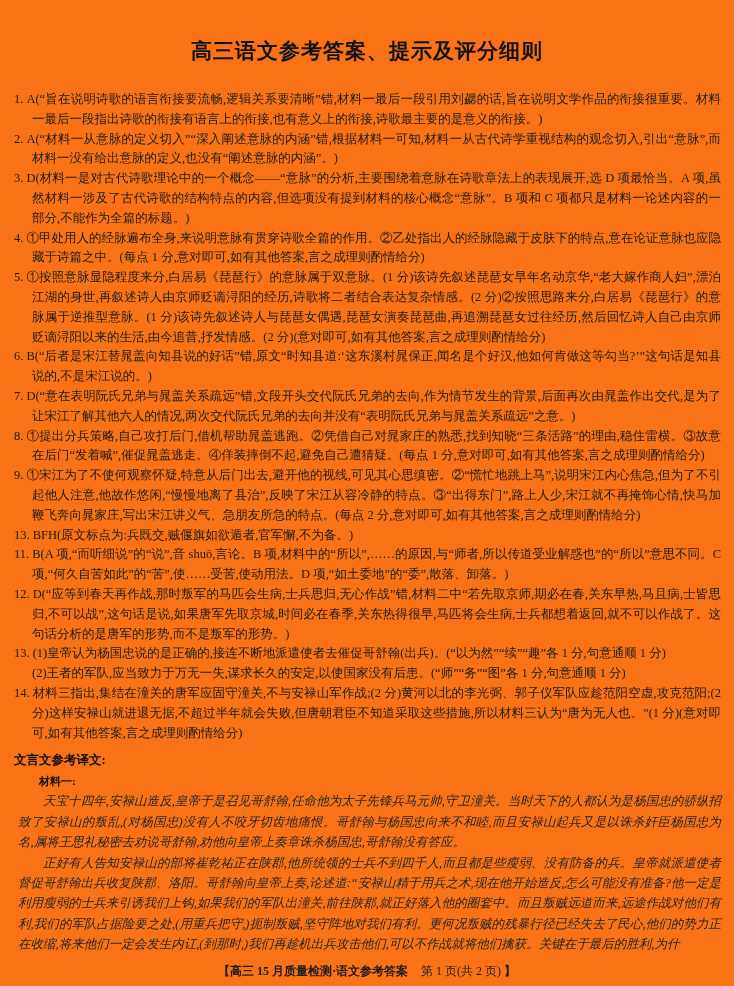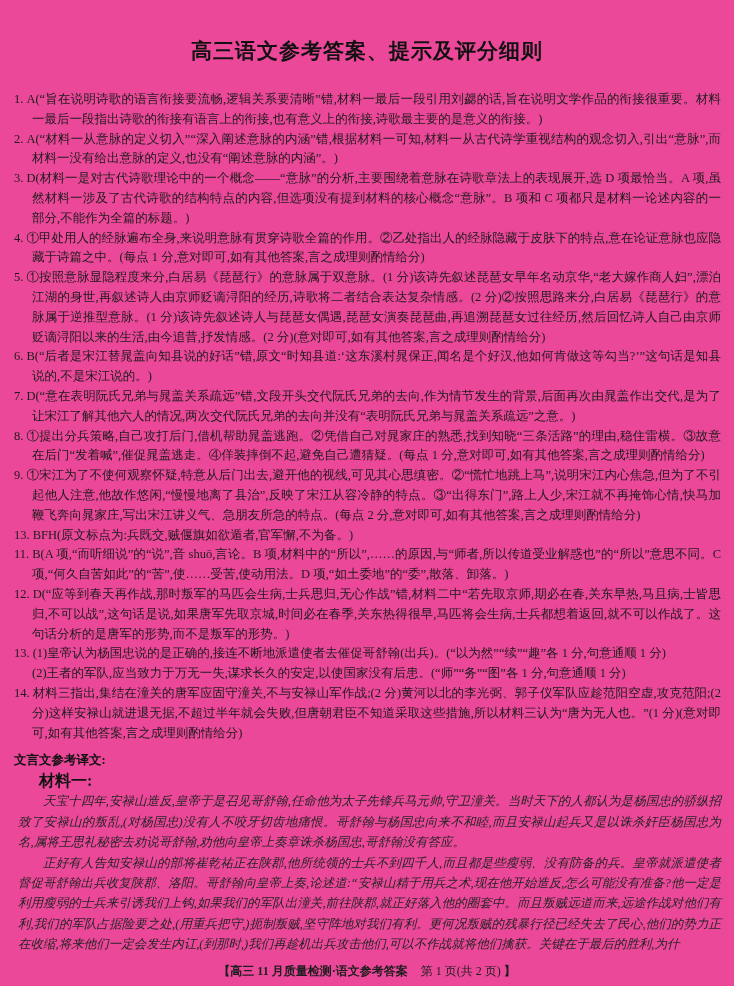--- a/index.html
+++ b/index.html
@@ -1,21 +1,21 @@
 <!DOCTYPE html>
 <html><head>
 <meta charset="utf-8">
 <style>
   html, body { margin: 0; padding: 0; background: #e8e8e6; }
   .page {
     position: relative;
     width: 734px;
     height: 986px;
     margin: 0 auto;
-    background: #ec4899;
+    background: #f97316;
     overflow: hidden;
     color: #1d1d1d;
     font-family: "Liberation Serif", serif;
   }
   .title {
     text-align: center;
     font-family: "Liberation Sans", sans-serif;
     font-weight: bold;
     font-size: 21px;
     line-height: 30px;
@@ -35,21 +35,21 @@
   .txt { white-space: pre-wrap; }
   .sec-head {
     margin: 7px 8px 0 14px;
     font-size: 12.5px;
     line-height: 20.5px;
     font-weight: bold;
     color: #111;
   }
   .mat-head {
     margin: 0 0 0 39px;
-    font-size: 16px;
+    font-size: 11px;
     line-height: 20.5px;
     font-weight: bold;
     color: #111;
   }
   .trans {
     margin: 0 13px 0 18px;
     font-size: 12.5px;
     line-height: 20.4px;
     text-align: justify;
     font-style: italic;
@@ -96,18 +96,18 @@
 
   <div class="sec-head">文言文参考译文:</div>
   <div class="mat-head">材料一:</div>
 
   <div class="trans">
     <p>天宝十四年,安禄山造反,皇帝于是召见哥舒翰,任命他为太子先锋兵马元帅,守卫潼关。当时天下的人都认为是杨国忠的骄纵招致了安禄山的叛乱,(对杨国忠)没有人不咬牙切齿地痛恨。哥舒翰与杨国忠向来不和睦,而且安禄山起兵又是以诛杀奸臣杨国忠为名,属将王思礼秘密去劝说哥舒翰,劝他向皇帝上奏章诛杀杨国忠,哥舒翰没有答应。</p>
     <p>正好有人告知安禄山的部将崔乾祐正在陕郡,他所统领的士兵不到四千人,而且都是些瘦弱、没有防备的兵。皇帝就派遣使者督促哥舒翰出兵收复陕郡、洛阳。哥舒翰向皇帝上奏,论述道:“安禄山精于用兵之术,现在他开始造反,怎么可能没有准备?他一定是利用瘦弱的士兵来引诱我们上钩,如果我们的军队出潼关,前往陕郡,就正好落入他的圈套中。而且叛贼远道而来,远途作战对他们有利,我们的军队占据险要之处,(用重兵把守,)扼制叛贼,坚守阵地对我们有利。更何况叛贼的残暴行径已经失去了民心,他们的势力正在收缩,将来他们一定会发生内讧,(到那时,)我们再趁机出兵攻击他们,可以不作战就将他们擒获。关键在于最后的胜利,为什</p>
   </div>
 
   <div class="footer">
-    <span class="f-bold">【高三 11 月质量检测·语文参考答案</span>
+    <span class="f-bold">【高三 15 月质量检测·语文参考答案</span>
     <span class="f-page">第 1 页(共 2 页)</span>
     <span class="f-bold">】</span>
   </div>
 
 </div>
 
 </body></html>

